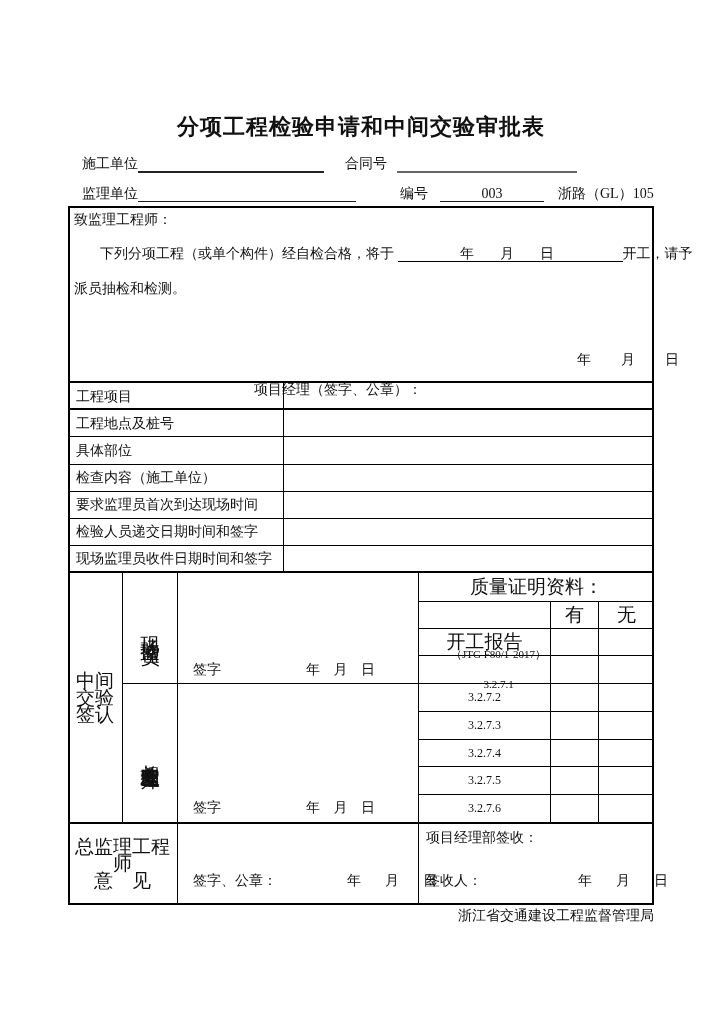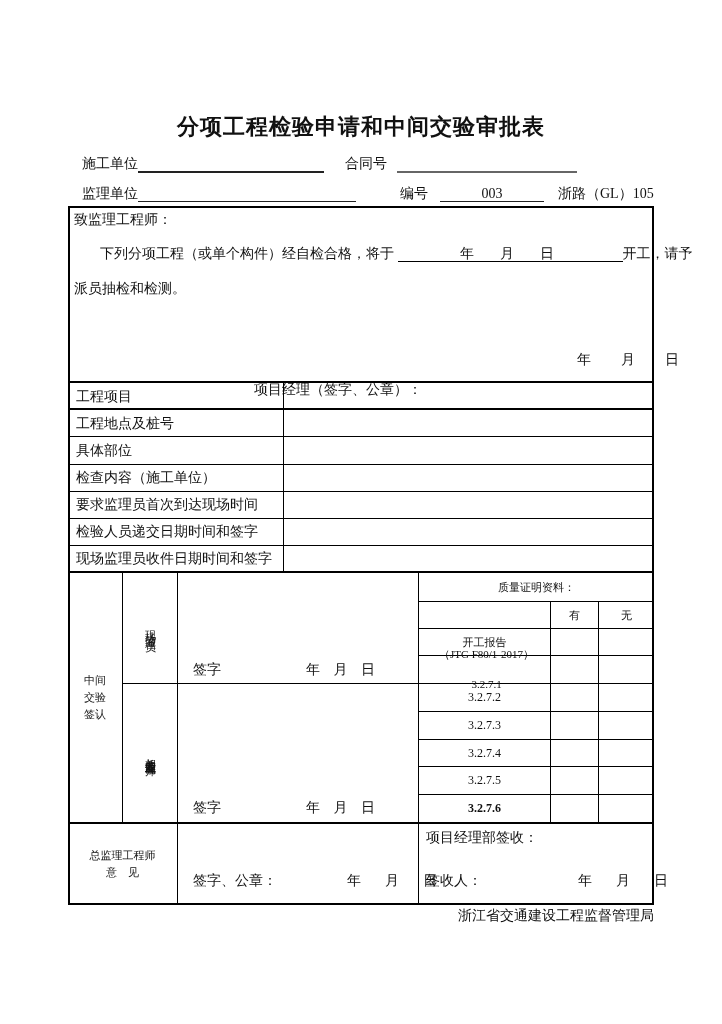--- a/index.html
+++ b/index.html
@@ -10,21 +10,21 @@
   }
   .t{position:absolute;font-size:14px;line-height:15px;white-space:nowrap;}
   .title{position:absolute;left:0;width:722px;text-align:center;font-size:22px;
          font-weight:bold;letter-spacing:1px;}
   .hl{position:absolute;background:#000;}
   .vl{position:absolute;background:#000;}
   .ul{position:absolute;background:#222;}
   .outer{position:absolute;left:68px;top:206px;width:586px;height:699px;
          border:2px solid #000;box-sizing:border-box;}
   .cell{position:absolute;display:flex;align-items:center;justify-content:center;
-        font-size:11px;text-align:center;}
+        font-size:19px;text-align:center;}
   .cell.small{font-size:12px;}
   .vert{writing-mode:vertical-rl;text-orientation:upright;letter-spacing:3px;}
   .stack{flex-direction:column;line-height:17px;}
   .blank{display:inline-block;width:225px;border-bottom:1px solid #000;
          text-align:center;letter-spacing:6px;}
   .jtg{line-height:13px;font-size:11px;}
 </style>
 </head>
 <body>
 
@@ -109,29 +109,29 @@
   <div class="t" style="left:193px;top:662px;">签字</div>
   <div class="t" style="left:306px;top:662px;letter-spacing:5px;">年 月 日</div>
   <div class="t" style="left:193px;top:800px;">签字</div>
   <div class="t" style="left:306px;top:800px;letter-spacing:5px;">年 月 日</div>
 
   <div class="cell" style="left:419px;top:573px;width:235px;height:28px;">质量证明资料：</div>
   <div class="cell" style="left:551px;top:602px;width:47px;height:26px;">有</div>
   <div class="cell" style="left:599px;top:602px;width:55px;height:26px;">无</div>
 
   <div class="cell" style="left:419px;top:629px;width:131px;height:26px;">开工报告</div>
-  <div class="cell stack jtg" style="left:421px;top:656px;width:131px;height:27px;gap:17px;">
+  <div class="cell stack jtg" style="left:433px;top:656px;width:131px;height:27px;gap:17px;">
     <span>（JTG F80/1-2017）</span>
     <span>3.2.7.1</span>
   </div>
   <div class="cell small" style="left:419px;top:684px;width:131px;height:27px;">3.2.7.2</div>
   <div class="cell small" style="left:419px;top:712px;width:131px;height:27px;">3.2.7.3</div>
   <div class="cell small" style="left:419px;top:740px;width:131px;height:26px;">3.2.7.4</div>
   <div class="cell small" style="left:419px;top:767px;width:131px;height:27px;">3.2.7.5</div>
-  <div class="cell small" style="left:419px;top:795px;width:131px;height:27px;font-weight:bold;">3.2.7.6</div>
+  <div class="cell small" style="left:419px;top:795px;width:131px;height:27px;">3.2.7.6</div>
 
   <div class="cell" style="left:551px;top:629px;width:47px;height:193px;"></div>
   <div class="cell" style="left:599px;top:629px;width:55px;height:193px;"></div>
 
   <div class="cell stack" style="left:68px;top:824px;width:109px;height:79px;">
     <span>总监理工程师</span>
     <span>意　见</span>
   </div>
   <div class="t" style="left:193px;top:873px;">签字、公章：</div>
   <div class="t" style="left:347px;top:873px;letter-spacing:5px;">年　月　日</div>

